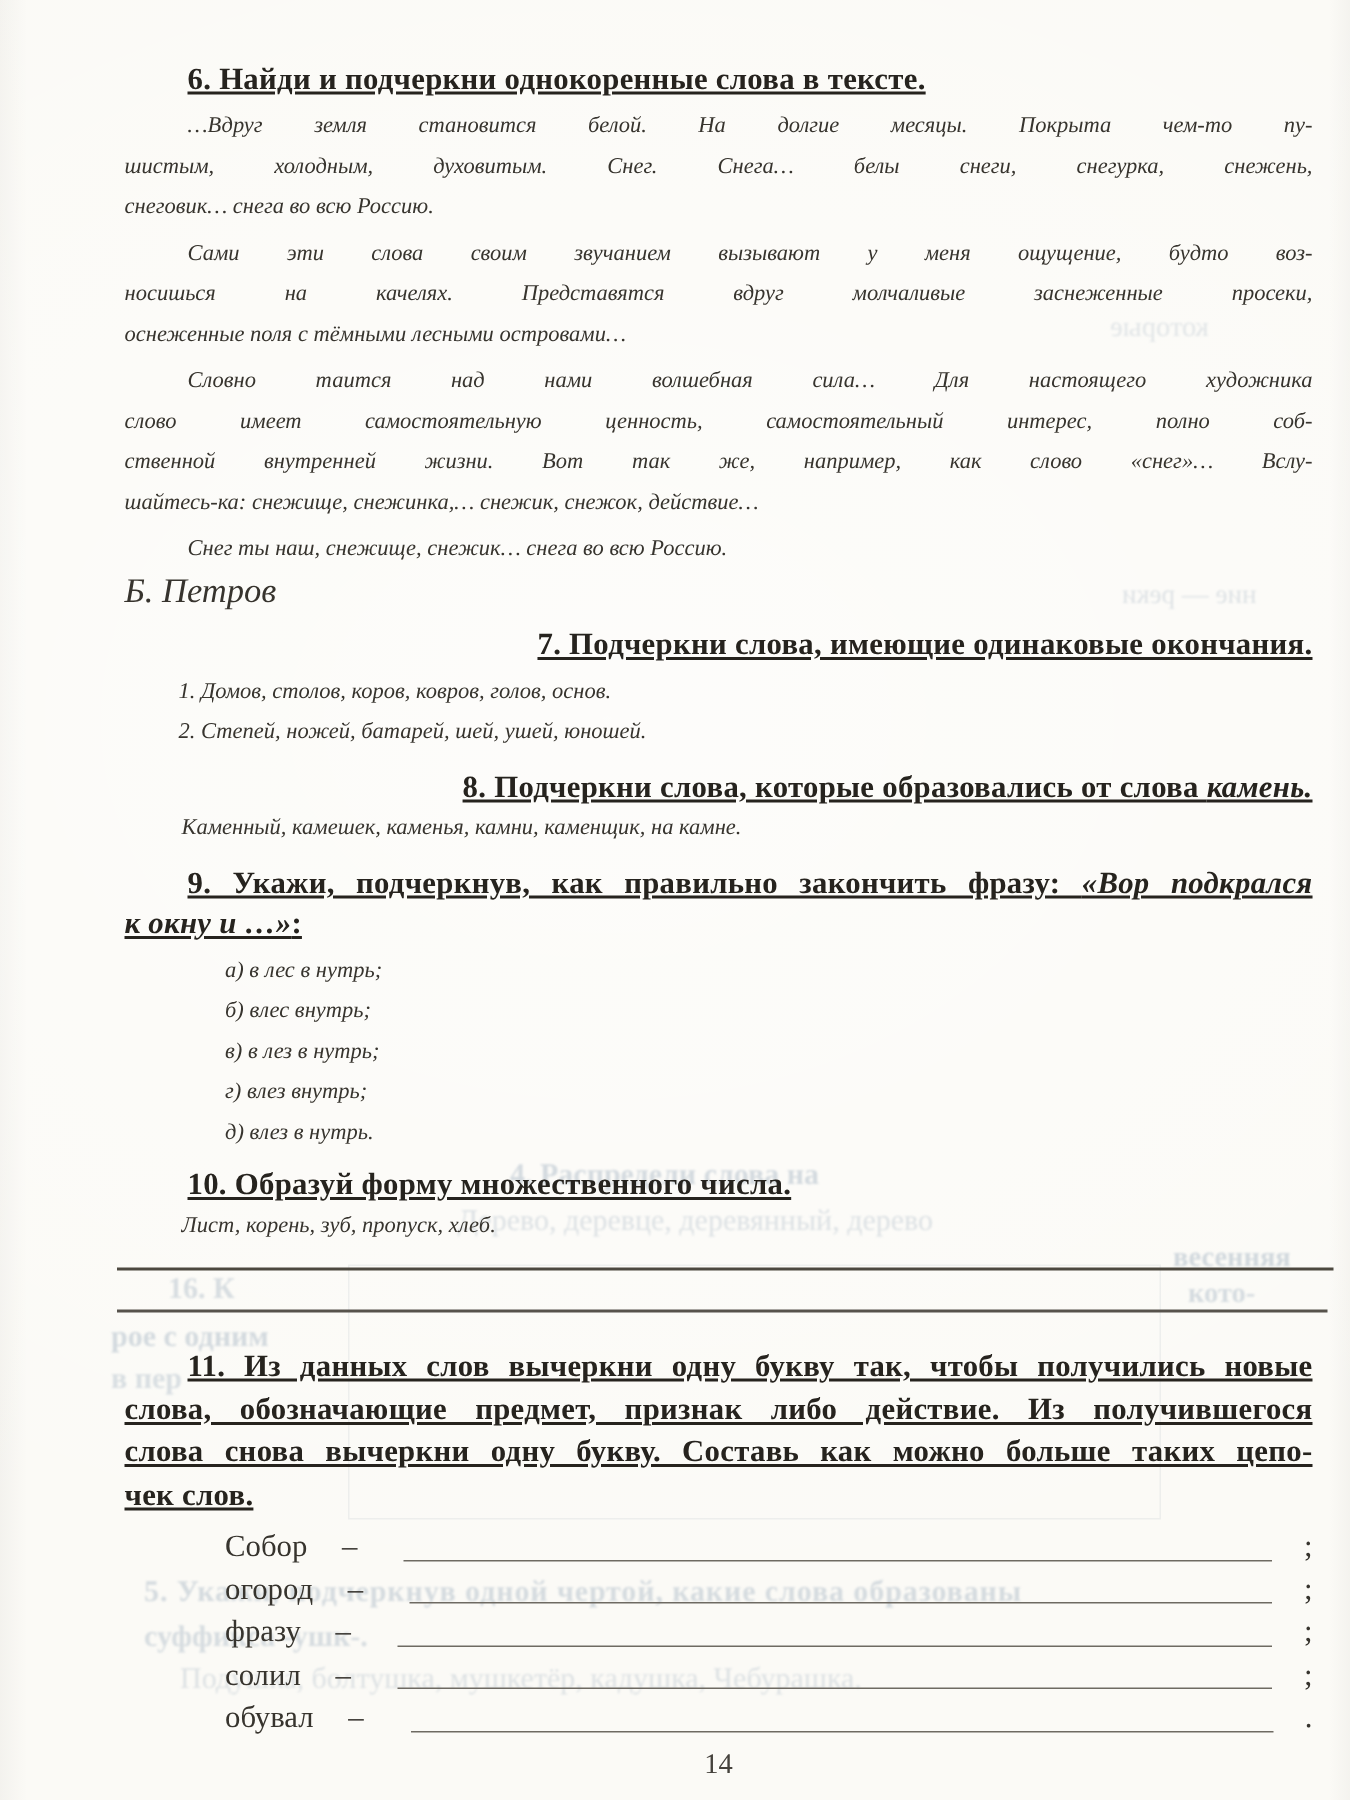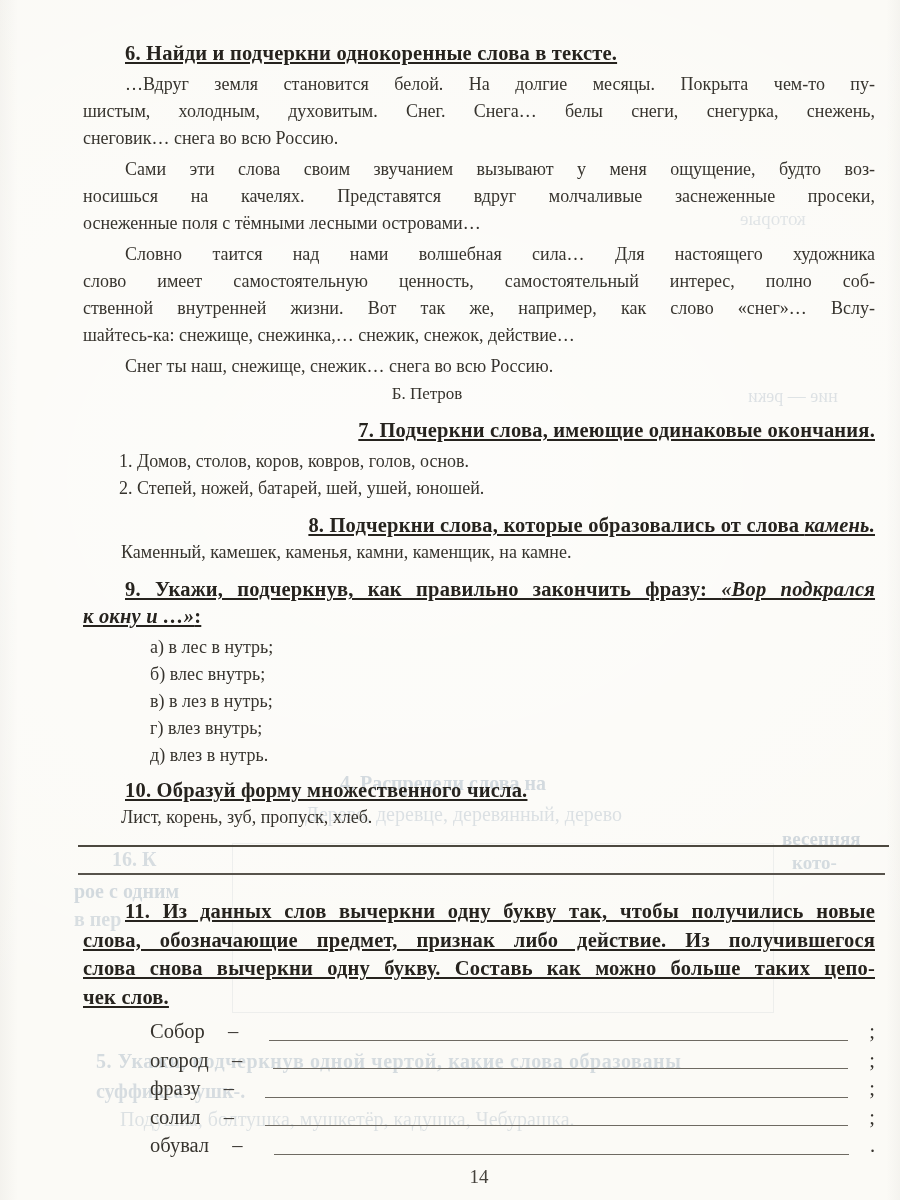--- a/index.html
+++ b/index.html
@@ -15,30 +15,30 @@
     overflow:hidden;
     font-family:"Liberation Serif","DejaVu Serif",serif;
     color:#37342e;
   }
   .content{
     position:relative;
     padding:40px 25px 0 83px;
     width:792px;
     z-index:2;
   }
-  .ln{font-size:18px;line-height:27px;}
+  .ln{font-size:15px;line-height:27px;font-style:italic;}
   .j{text-align:justify;text-align-last:justify;}
   .ind{padding-left:42px;}
   .ind2{padding-left:36px;}
   .ind3{padding-left:38px;}
   .h{font-weight:bold;font-size:20.5px;line-height:27px;color:#26231e;letter-spacing:.2px;text-decoration:underline;}
   .bi{font-style:italic;}
   .para{margin-top:4px;}
   .p-first{margin-top:4px;}
-  .author{font-size:17px;line-height:27px;text-align:center;padding-right:104px;}
+  .author{font-style:italic;font-size:23px;line-height:27px;text-align:left;padding-right:104px;}
   .mt10{margin-top:10px;text-align:right;}
   .mt8{margin-top:8px;}
   .mt4{margin-top:4px;}
   .opts{margin-top:4px;}
   .opt{padding-left:67px;}
   .rule{height:0;border-top:2px solid #55514a;}
   .rule1{margin-top:14px;margin-left:-5px;margin-right:-14px;border-color:#4c483f;}
   .rule2{margin-top:26px;margin-left:-5px;margin-right:-10px;border-color:#57534c;}
   .h11{margin-top:22px;}
   .h11 .h{line-height:28.5px;}

